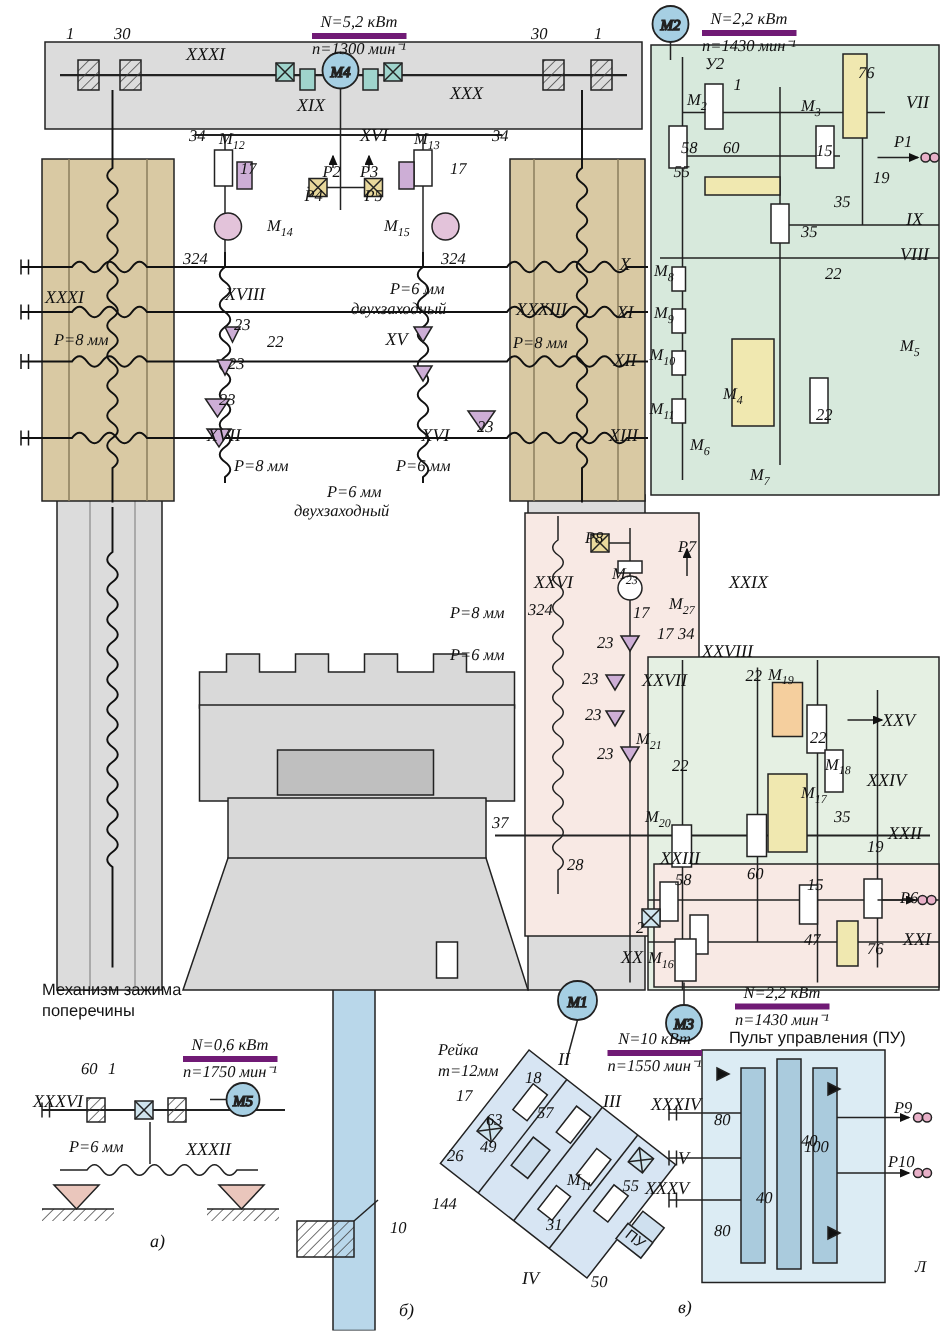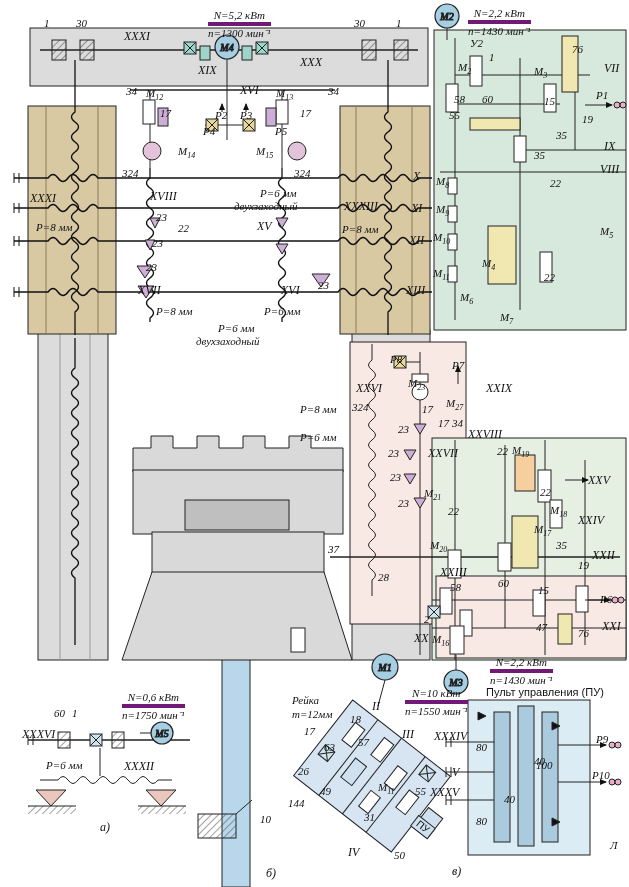--- a/index.html
+++ b/index.html
@@ -279,21 +279,21 @@
       <span class="lbl" style="left: 396px; top: 18px;">1</span>
       <span class="lbl" style="left: 126px; top: 86px;">34</span>
       <span class="lbl" style="left: 146px; top: 88px;">M<sub>12</sub></span>
       <span class="lbl rn" style="left: 240px; top: 84px;">XVI</span>
       <span class="lbl" style="left: 276px; top: 88px;">M<sub>13</sub></span>
       <span class="lbl" style="left: 328px; top: 86px;">34</span>
       <span class="lbl" style="left: 160px; top: 108px;">17</span>
       <span class="lbl" style="left: 215px; top: 110px;">P2</span>
       <span class="lbl" style="left: 240px; top: 110px;">P3</span>
       <span class="lbl" style="left: 203px; top: 126px;">P4</span>
-      <span class="lbl" style="left: 243px; top: 126px; margin-left: 32px;">P5</span>
+      <span class="lbl" style="left: 243px; top: 126px;">P5</span>
       <span class="lbl" style="left: 300px; top: 108px;">17</span>
       <span class="lbl" style="left: 178px; top: 146px;">M<sub>14</sub></span>
       <span class="lbl" style="left: 256px; top: 146px;">M<sub>15</sub></span>
       <span class="lbl" style="left: 122px; top: 168px;">324</span>
       <span class="lbl" style="left: 294px; top: 168px;">324</span>
       <span class="lbl rn" style="left: 150px; top: 190px;">XVIII</span>
       <span class="lbl" style="left: 260px; top: 188px;">P=6 мм</span>
       <span class="lbl" style="left: 234px; top: 201px;">двухзаходный</span>
       <span class="lbl" style="left: 156px; top: 212px;">23</span>
       <span class="lbl" style="left: 178px; top: 223px;">22</span>
@@ -385,21 +385,21 @@
       <span class="lbl" style="left: 536px; top: 622px;">47</span>
       <span class="lbl" style="left: 578px; top: 628px;">76</span>
       <span class="lbl rn" style="left: 602px; top: 620px;">XXI</span>
       <span class="lbl rn" style="left: 372px; top: 700px;">II</span>
       <span class="lbl rn" style="left: 402px; top: 728px;">III</span>
       <span class="lbl" style="left: 304px; top: 726px;">17</span>
       <span class="lbl" style="left: 350px; top: 714px;">18</span>
       <span class="lbl" style="left: 358px; top: 737px;">57</span>
       <span class="lbl" style="left: 324px; top: 742px; text-align: right;">63</span>
       <span class="lbl" style="left: 298px; top: 766px;">26</span>
-      <span class="lbl" style="left: 320px; top: 786px;">49</span>
+      <span class="lbl" style="left: 320px; top: 760px;">49</span>
       <span class="lbl" style="left: 378px; top: 782px;">M<sub>11</sub></span>
       <span class="lbl" style="left: 415px; top: 786px;">55</span>
       <span class="lbl" style="left: 288px; top: 798px;">144</span>
       <span class="lbl" style="left: 364px; top: 812px;">31</span>
       <span class="lbl rn" style="left: 348px; top: 846px;">IV</span>
       <span class="lbl" style="left: 394px; top: 850px;">50</span>
       <span class="lbl" style="left: 260px; top: 814px;">10</span>
       <span class="lbl box rot" style="left: 412px; top: 820px;">ПУ</span>
       <span class="lbl" style="left: 54px; top: 708px;">60</span>
       <span class="lbl" style="left: 72px; top: 708px;">1</span>
@@ -433,20 +433,24 @@
 </div>
 <div class="spec" style="left:405px;top:686px">
   <span class="n">N=10 кВт</span>
   <span class="r">n=1550 мин⁻¹</span>
 </div>
 <div class="spec" style="left:122px;top:690px">
   <span class="n">N=0,6 кВт</span>
   <span class="r">n=1750 мин⁻¹</span>
 </div>
 
+<div class="title" style="left:28px;top:654px">
+  <span>Механизм зажима</span><br>
+  <span>поперечины</span>
+</div>
 
 <div class="title it" style="left:292px;top:694px">
   <span>Рейка</span><br>
   <span>m=12мм</span>
 </div>
 
 <div class="title" style="left:486px;top:686px">
   <span>Пульт управления (ПУ)</span>
 </div>
 

